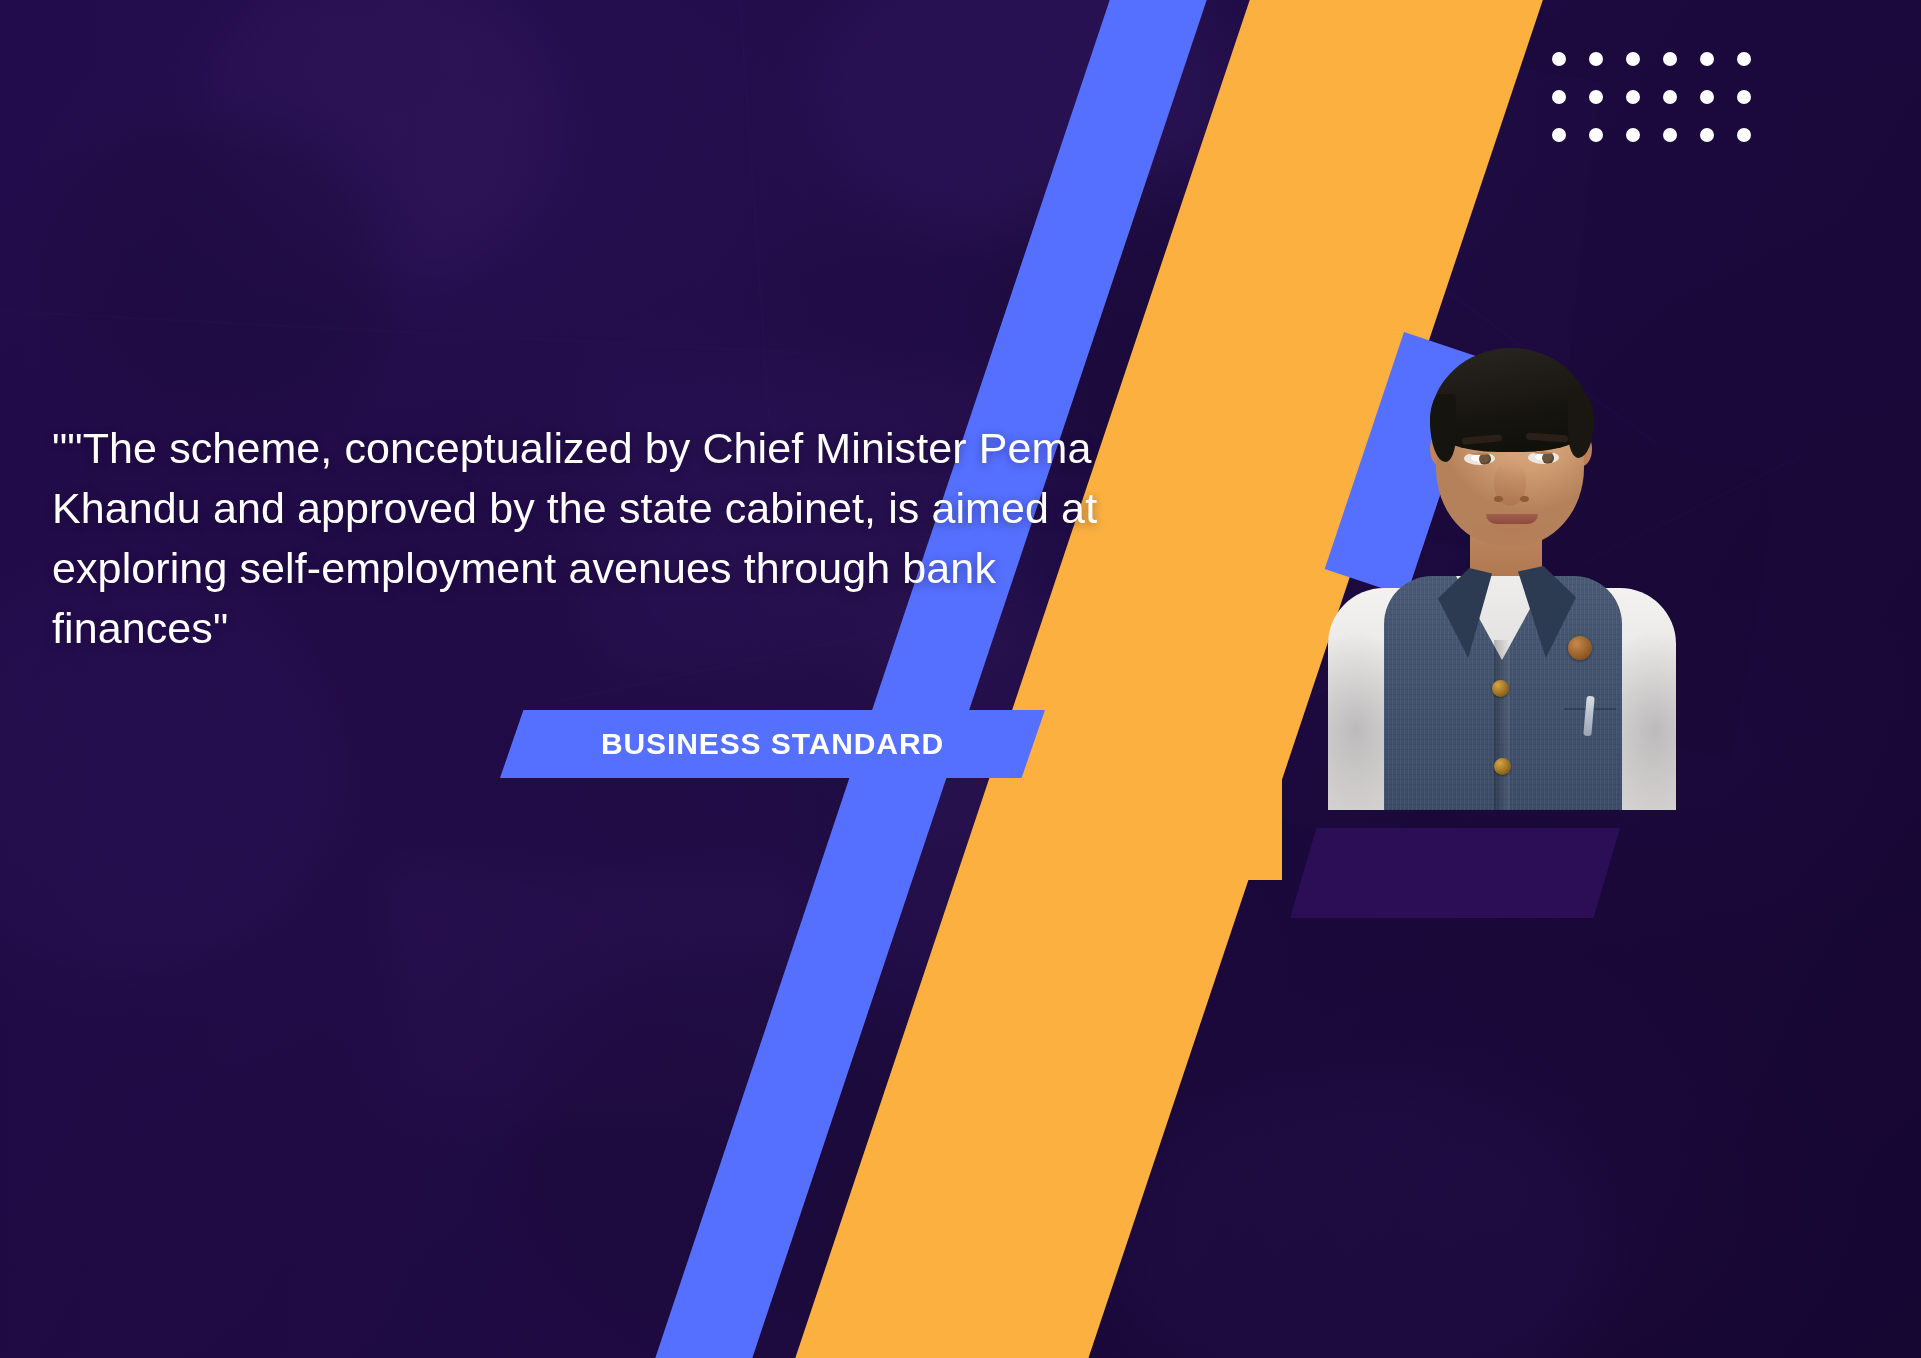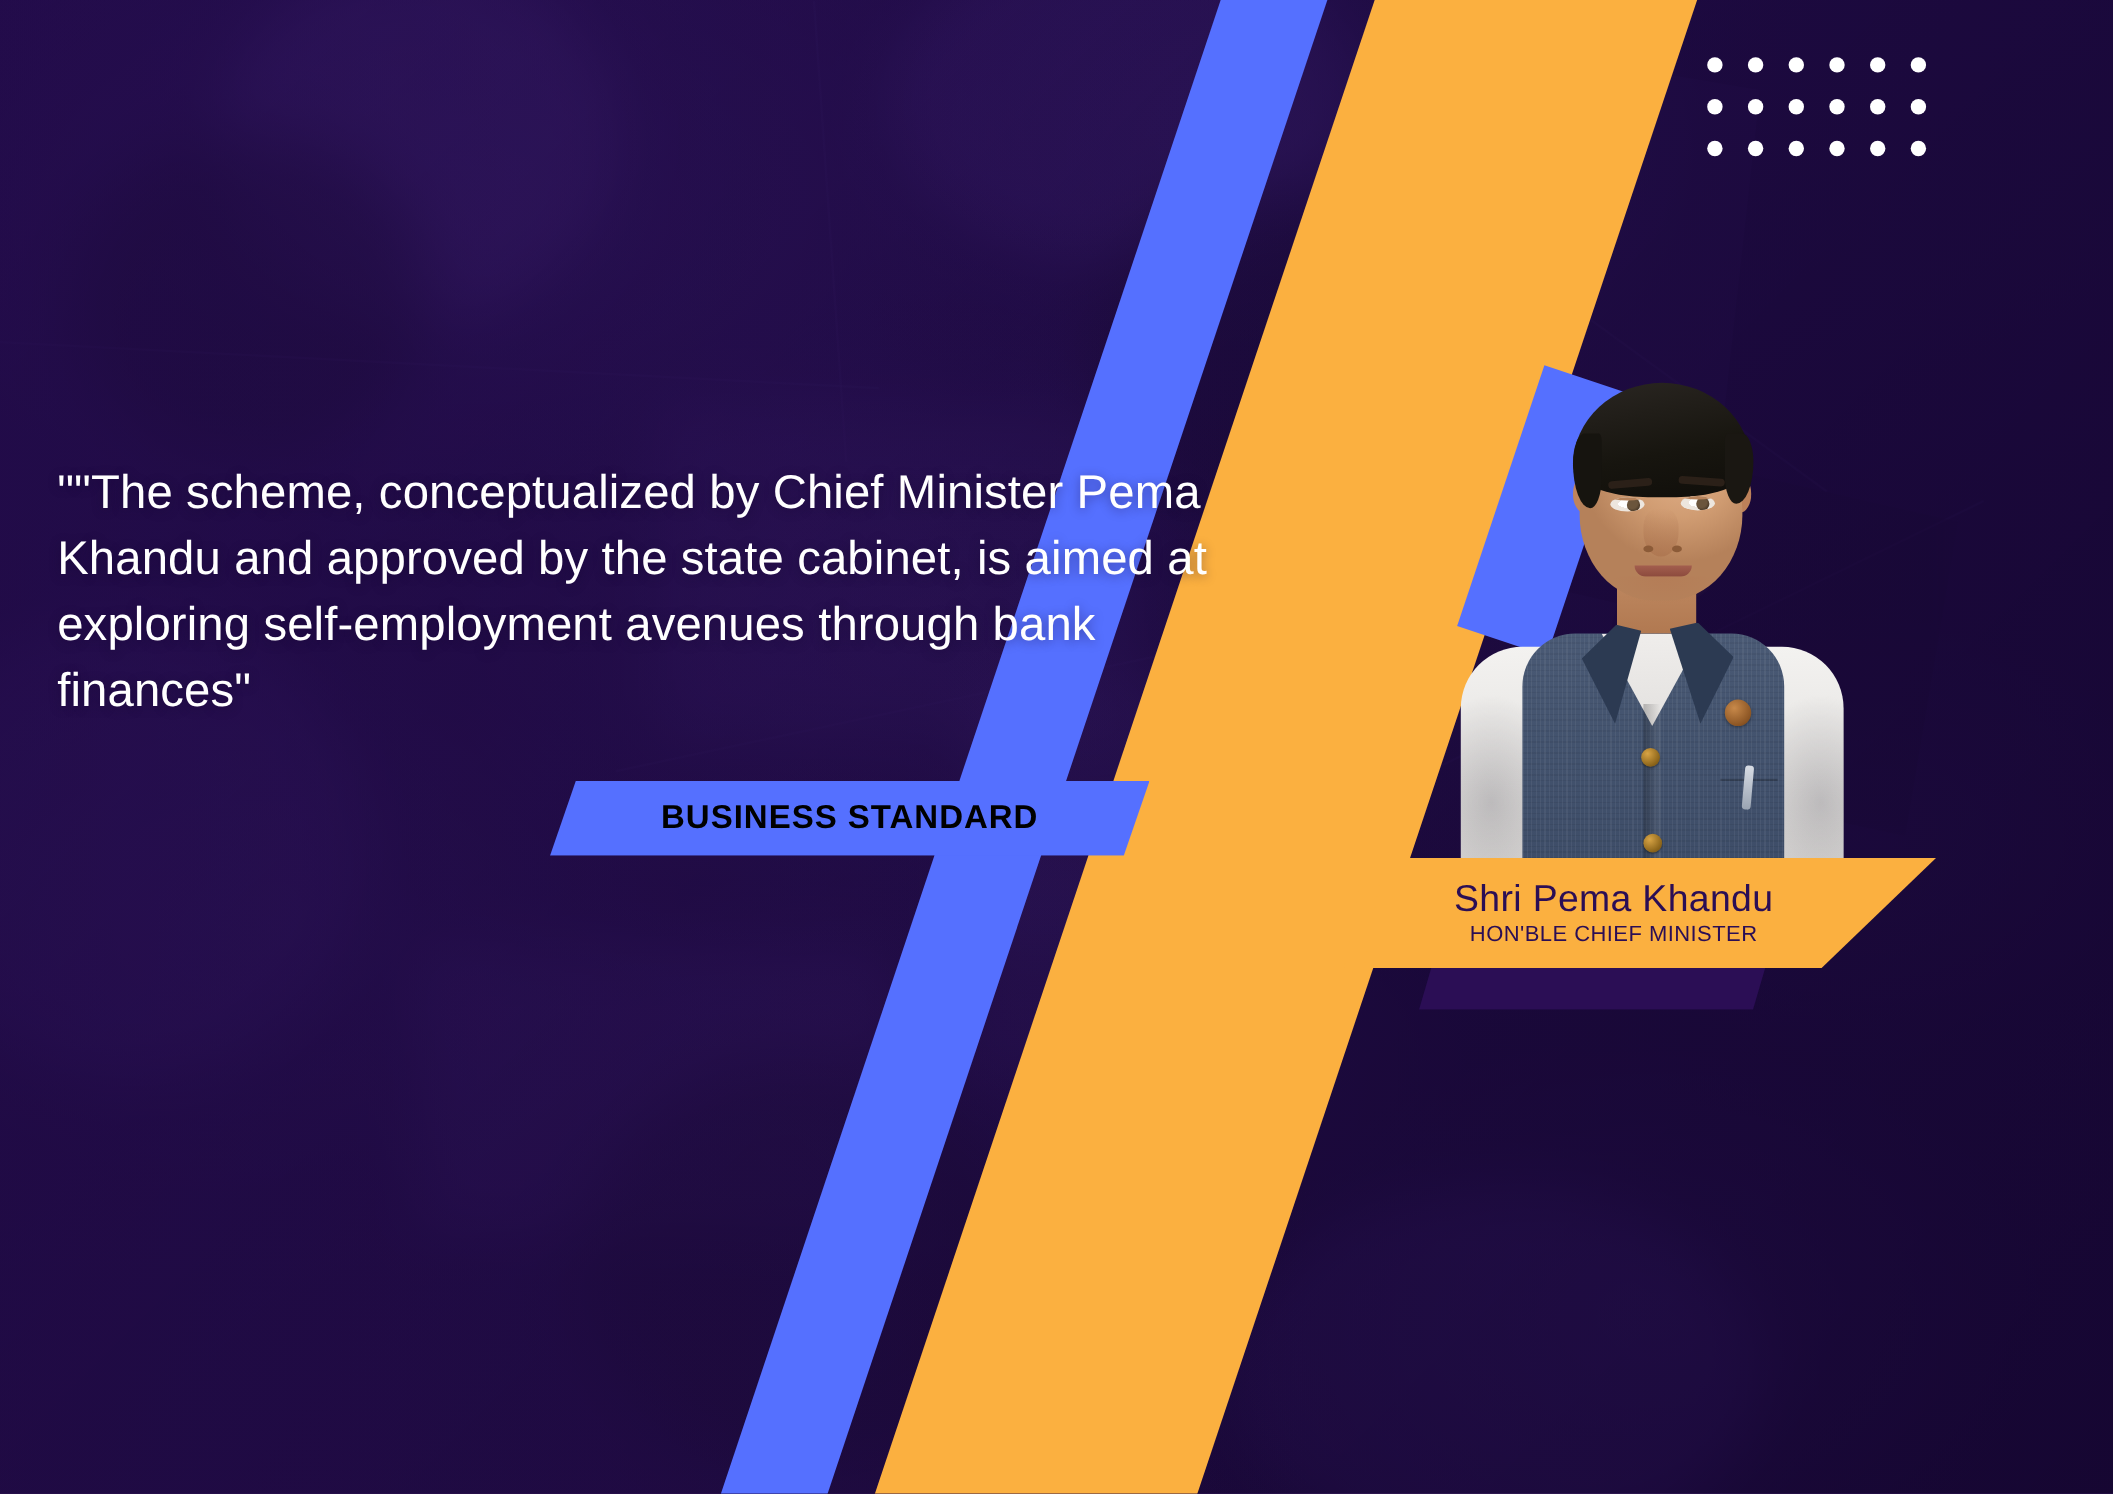--- a/index.html
+++ b/index.html
@@ -147,21 +147,21 @@
   .source-banner {
     position:absolute;
     left:500px; top:710px;
     width:545px; height:68px;
     background:#5570FF;
     clip-path:polygon(4.3% 0, 100% 0, 95.7% 100%, 0% 100%);
     display:flex; align-items:center; justify-content:center;
     z-index:8;
   }
   .source-banner span {
-    color:#000000;
+    color:#ffffff;
     font-size:30px;
     font-weight:bold;
     letter-spacing:.9px;
     white-space:nowrap;
   }
 
   
   .portrait {
     position:absolute;
     left:1280px; top:310px;
@@ -474,20 +474,14 @@
       <div class="p-nose"></div>
       <div class="p-nostril l"></div>
       <div class="p-nostril r"></div>
       <div class="p-mouth"></div>
       <div class="p-chin"></div>
     </div>
   </div>
 
   <div class="dark-wedge"></div>
   <div class="nameplate-tab"></div>
-  <div class="nameplate">
-    <div class="nameplate-inner">
-      <div class="nm">Shri Pema Khandu</div>
-      <div class="role">HON'BLE CHIEF MINISTER</div>
-    </div>
-  </div>
 
 </div>
 
 </body></html>

